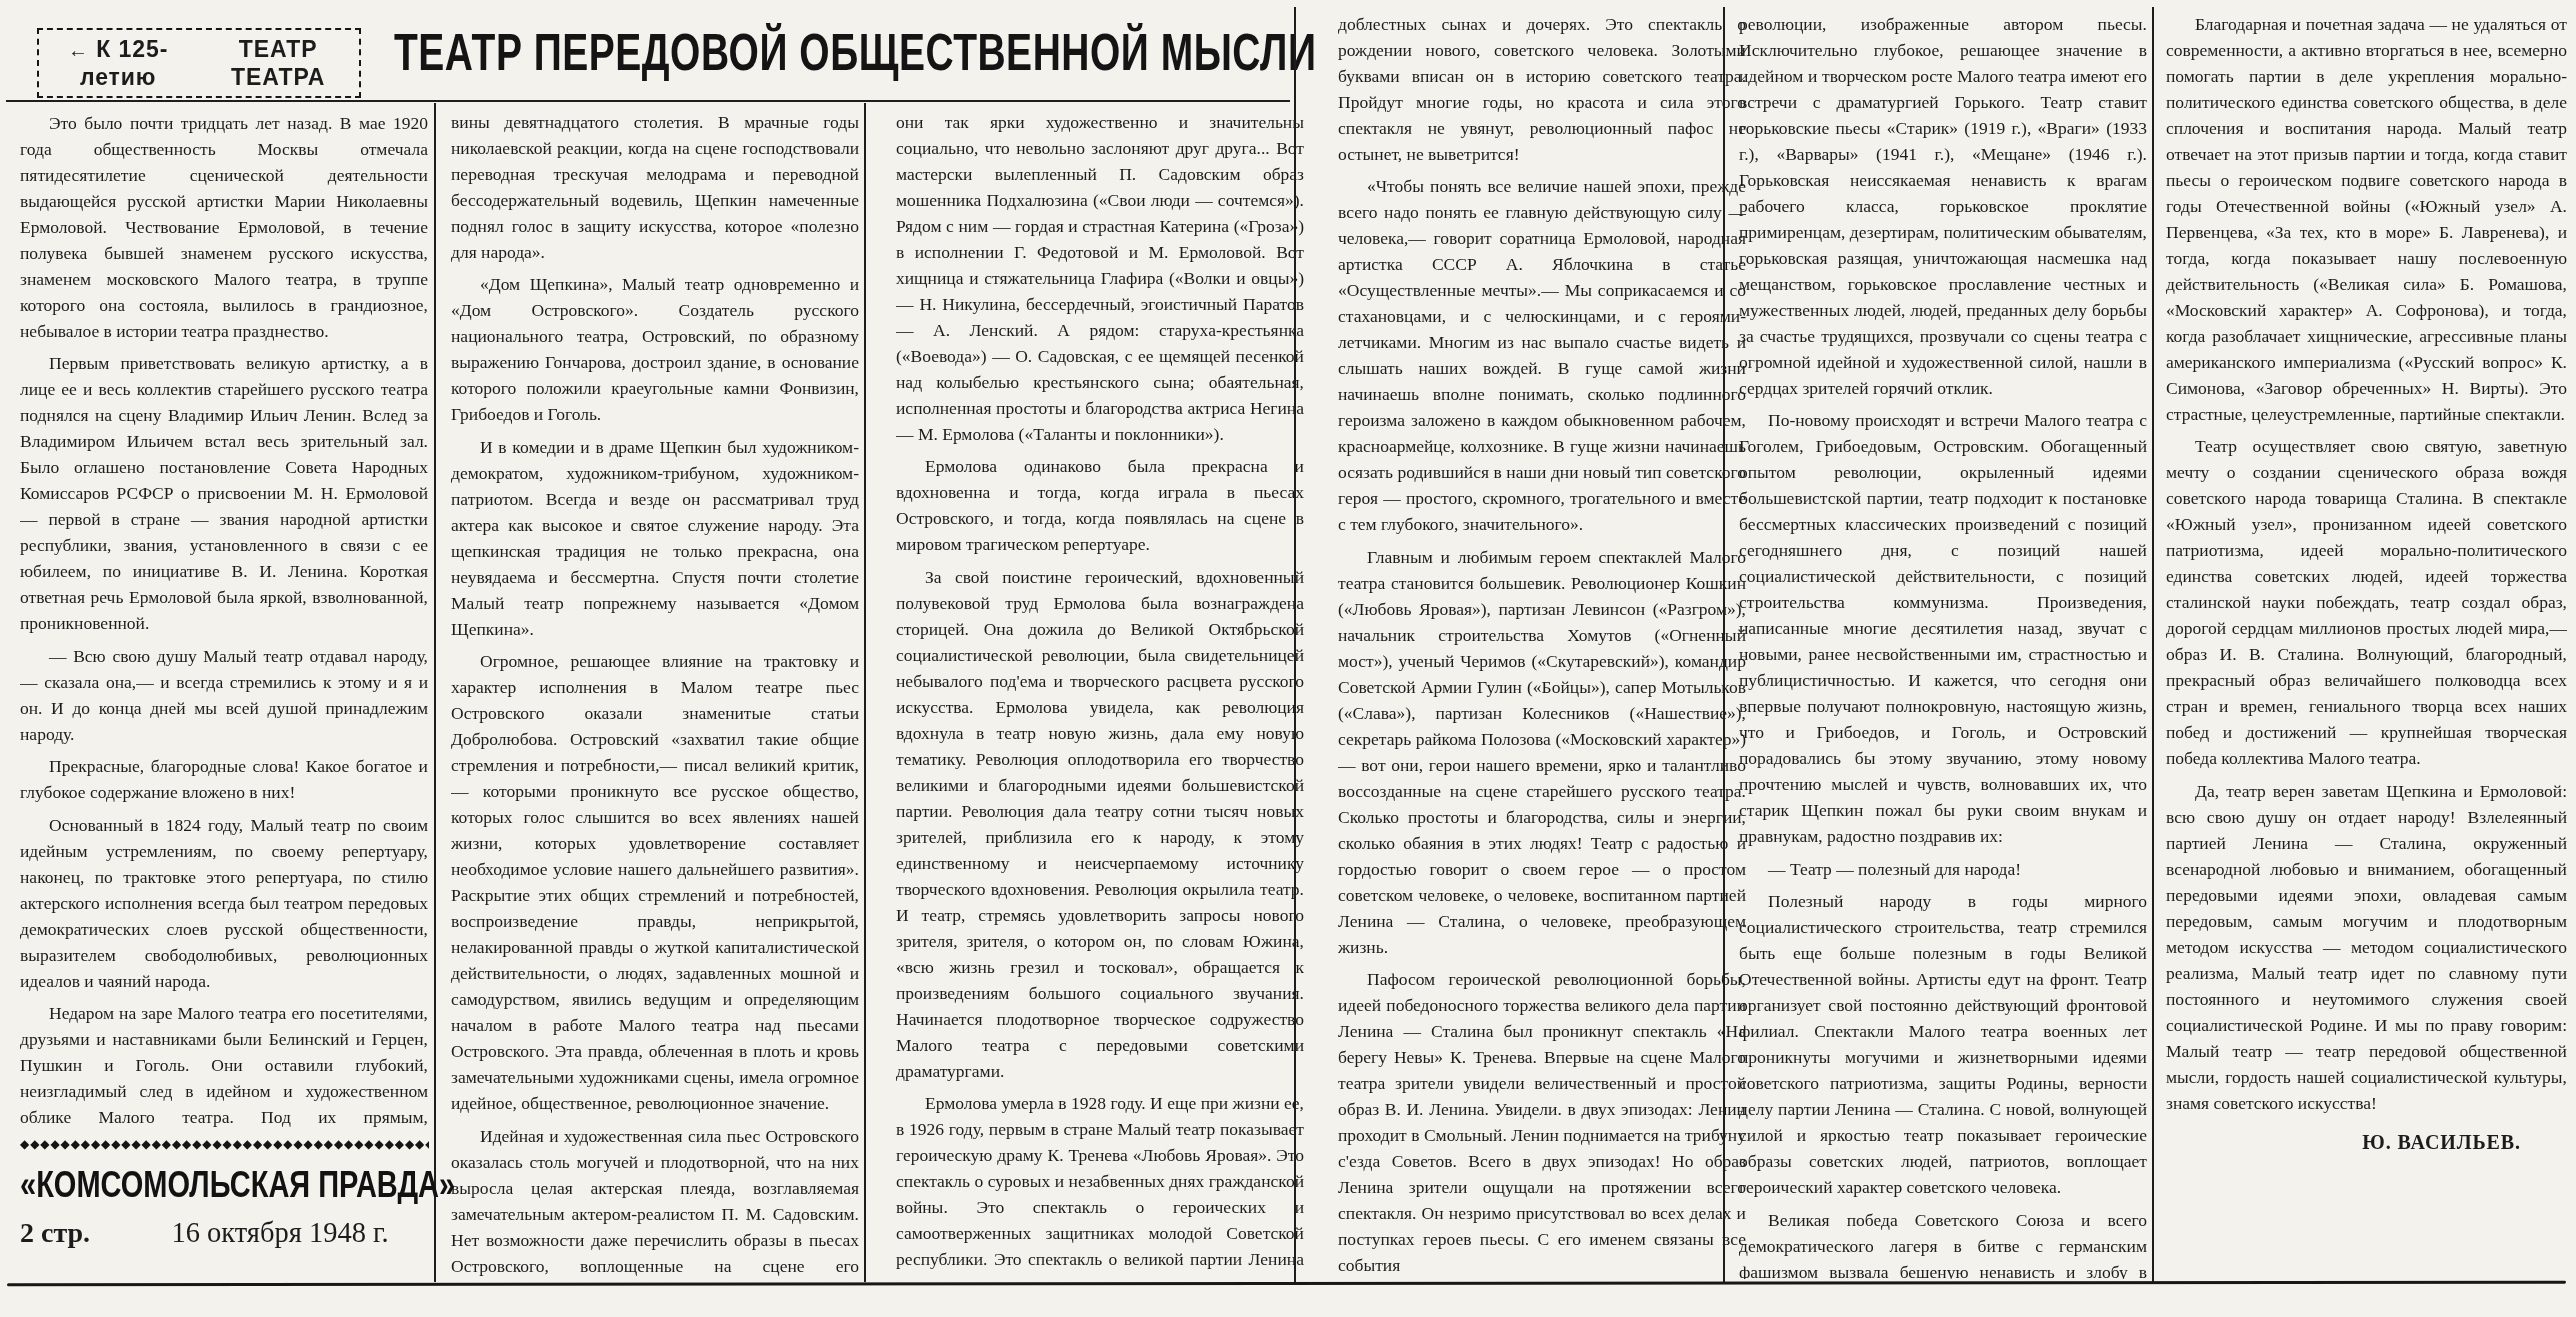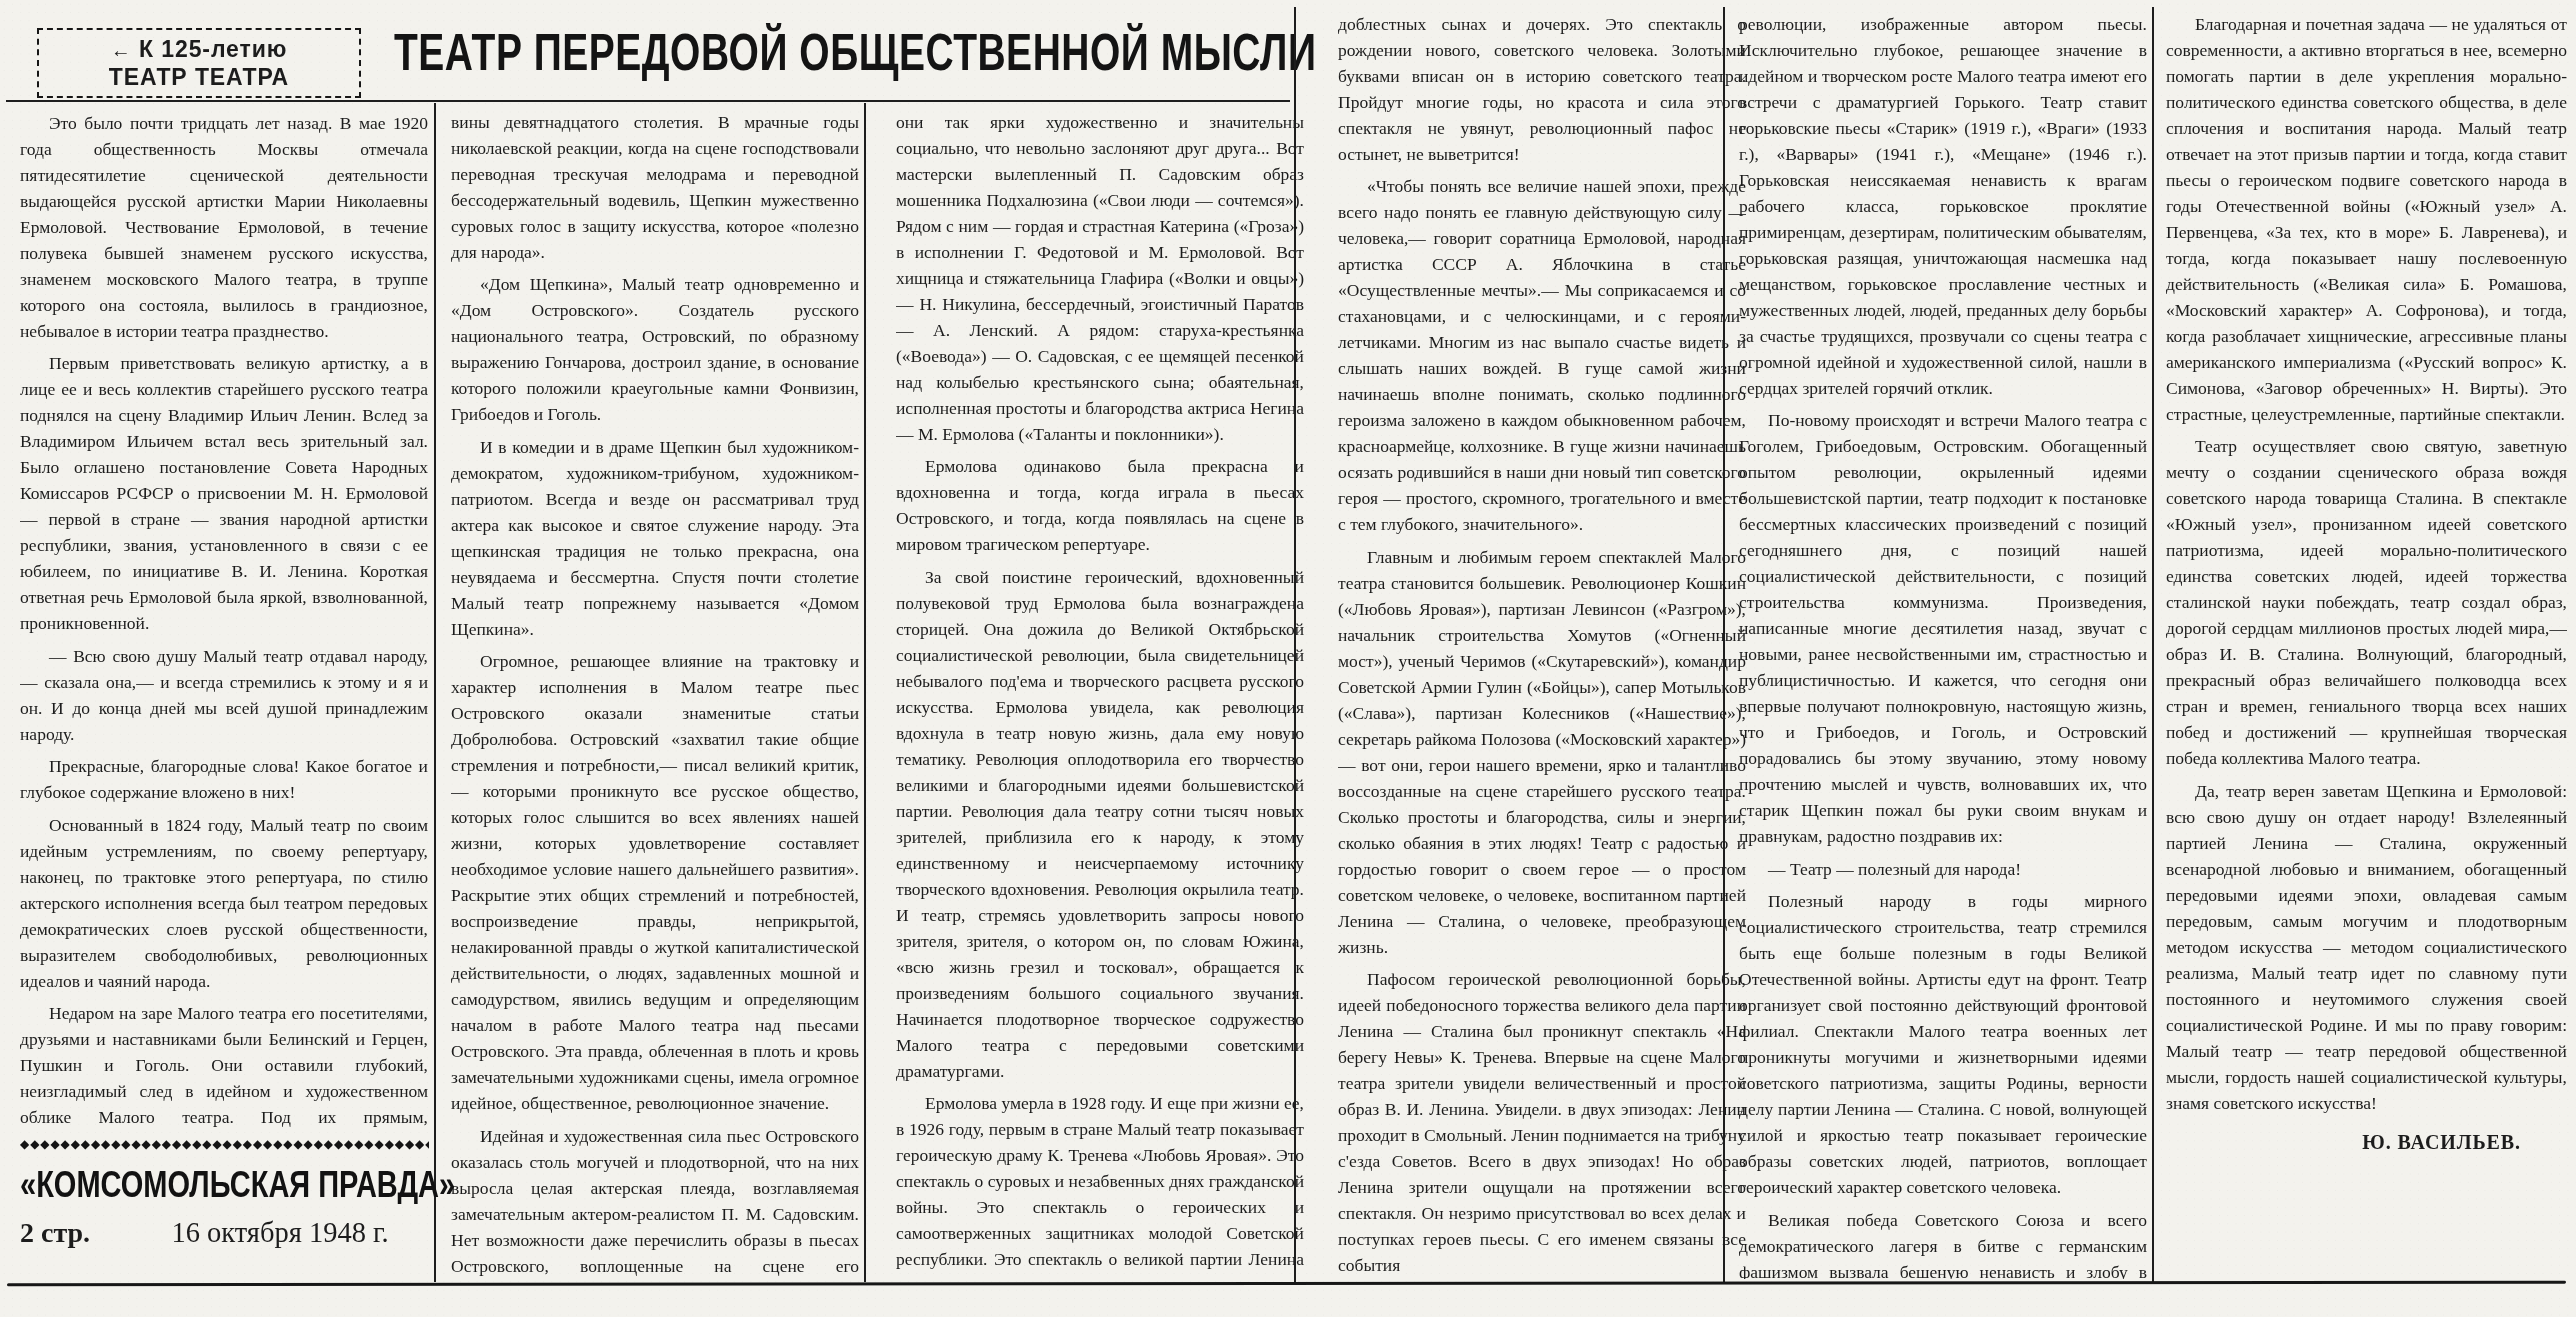--- a/index.html
+++ b/index.html
@@ -8,21 +8,21 @@
     background-color:#f3f2ed;
     background-image:radial-gradient(rgba(0,0,0,0.035) 0.9px, transparent 0.9px);
     background-size:8.3px 8.3px;
     font-family:"Liberation Serif","DejaVu Serif",serif;
     color:#1c1c1c; overflow:hidden;
   }
   
   .kicker-box {
     position:absolute; left:37px; top:28px; width:324px; height:70px;
     border:2.8px dashed #161616; box-sizing:border-box;
-    display:flex; flex-direction:column; justify-content:center; align-items:center;
+    display:flex; flex-direction:row; justify-content:center; align-items:center;
     font-family:"Liberation Sans","DejaVu Sans",sans-serif;
     font-weight:bold; font-size:23px; line-height:1.22; letter-spacing:0.9px;
     text-align:center;
   }
   .kicker-arrow { font-weight:normal; margin-right:7.4px; font-size:20px; }
   .main-title {
     position:absolute; left:394px; top:24px; margin:0;
     font-family:"Liberation Sans","DejaVu Sans",sans-serif;
     font-weight:bold; font-size:39px; letter-spacing:0.5px; white-space:nowrap;
     transform:scaleY(1.32); transform-origin:top left; color:#141414;
@@ -94,21 +94,21 @@
 
   <div class="col col-1">
       <p class="para">Это было почти тридцать лет назад. В мае 1920 года общественность Москвы отмечала пятидесятилетие сценической деятельности выдающейся русской артистки Марии Николаевны Ермоловой. Чествование Ермоловой, в течение полувека бывшей знаменем русского искусства, знаменем московского Малого театра, в труппе которого она состояла, вылилось в грандиозное, небывалое в истории театра празднество.</p>
       <p class="para">Первым приветствовать великую артистку, а в лице ее и весь коллектив старейшего русского театра поднялся на сцену Владимир Ильич Ленин. Вслед за Владимиром Ильичем встал весь зрительный зал. Было оглашено постановление Совета Народных Комиссаров РСФСР о присвоении М. Н. Ермоловой — первой в стране — звания народной артистки республики, звания, установленного в связи с ее юбилеем, по инициативе В. И. Ленина. Короткая ответная речь Ермоловой была яркой, взволнованной, проникновенной.</p>
       <p class="para">— Всю свою душу Малый театр отдавал народу,— сказала она,— и всегда стремились к этому и я и он. И до конца дней мы всей душой принадлежим народу.</p>
       <p class="para">Прекрасные, благородные слова! Какое богатое и глубокое содержание вложено в них!</p>
       <p class="para">Основанный в 1824 году, Малый театр по своим идейным устремлениям, по своему репертуару, наконец, по трактовке этого репертуара, по стилю актерского исполнения всегда был театром передовых демократических слоев русской общественности, выразителем свободолюбивых, революционных идеалов и чаяний народа.</p>
       <p class="para">Недаром на заре Малого театра его посетителями, друзьями и наставниками были Белинский и Герцен, Пушкин и Гоголь. Они оставили глубокий, неизгладимый след в идейном и художественном облике Малого театра. Под их прямым, непосредственным влиянием сложились идейные и художественные взгляды М. С. Щепкина, выдающегося артиста Малого театра первой поло-</p>
     </div>
   <div class="col col-2">
-      <p class="para cont">вины девятнадцатого столетия. В мрачные годы николаевской реакции, когда на сцене господствовали переводная трескучая мелодрама и переводной бессодержательный водевиль, Щепкин мужественно суровых голос в защиту искусства, которое «полезно для народа».</p>
+      <p class="para cont">вины девятнадцатого столетия. В мрачные годы николаевской реакции, когда на сцене господствовали переводная трескучая мелодрама и переводной бессодержательный водевиль, Щепкин намеченные поднял голос в защиту искусства, которое «полезно для народа».</p>
       <p class="para">«Дом Щепкина», Малый театр одновременно и «Дом Островского». Создатель русского национального театра, Островский, по образному выражению Гончарова, достроил здание, в основание которого положили краеугольные камни Фонвизин, Грибоедов и Гоголь.</p>
       <p class="para">И в комедии и в драме Щепкин был художником-демократом, художником-трибуном, художником-патриотом. Всегда и везде он рассматривал труд актера как высокое и святое служение народу. Эта щепкинская традиция не только прекрасна, она неувядаема и бессмертна. Спустя почти столетие Малый театр попрежнему называется «Домом Щепкина».</p>
       <p class="para">Огромное, решающее влияние на трактовку и характер исполнения в Малом театре пьес Островского оказали знаменитые статьи Добролюбова. Островский «захватил такие общие стремления и потребности,— писал великий критик,— которыми проникнуто все русское общество, которых голос слышится во всех явлениях нашей жизни, которых удовлетворение составляет необходимое условие нашего дальнейшего развития». Раскрытие этих общих стремлений и потребностей, воспроизведение правды, неприкрытой, нелакированной правды о жуткой капиталистической действительности, о людях, задавленных мошной и самодурством, явились ведущим и определяющим началом в работе Малого театра над пьесами Островского. Эта правда, облеченная в плоть и кровь замечательными художниками сцены, имела огромное идейное, общественное, революционное значение.</p>
       <p class="para">Идейная и художественная сила пьес Островского оказалась столь могучей и плодотворной, что на них выросла целая актерская плеяда, возглавляемая замечательным актером-реалистом П. М. Садовским. Нет возможности даже перечислить образы в пьесах Островского, воплощенные на сцене его современниками. Их так много, и все</p>
     </div>
   <div class="col col-3">
       <p class="para cont">они так ярки художественно и значительны социально, что невольно заслоняют друг друга... Вот мастерски вылепленный П. Садовским образ мошенника Подхалюзина («Свои люди — сочтемся»). Рядом с ним — гордая и страстная Катерина («Гроза») в исполнении Г. Федотовой и М. Ермоловой. Вот хищница и стяжательница Глафира («Волки и овцы») — Н. Никулина, бессердечный, эгоистичный Паратов — А. Ленский. А рядом: старуха-крестьянка («Воевода») — О. Садовская, с ее щемящей песенкой над колыбелью крестьянского сына; обаятельная, исполненная простоты и благородства актриса Негина — М. Ермолова («Таланты и поклонники»).</p>
       <p class="para">Ермолова одинаково была прекрасна и вдохновенна и тогда, когда играла в пьесах Островского, и тогда, когда появлялась на сцене в мировом трагическом репертуаре.</p>
       <p class="para">За свой поистине героический, вдохновенный полувековой труд Ермолова была вознаграждена сторицей. Она дожила до Великой Октябрьской социалистической революции, была свидетельницей небывалого под'ема и творческого расцвета русского искусства. Ермолова увидела, как революция вдохнула в театр новую жизнь, дала ему новую тематику. Революция оплодотворила его творчество великими и благородными идеями большевистской партии. Революция дала театру сотни тысяч новых зрителей, приблизила его к народу, к этому единственному и неисчерпаемому источнику творческого вдохновения. Революция окрылила театр. И театр, стремясь удовлетворить запросы нового зрителя, зрителя, о котором он, по словам Южина, «всю жизнь грезил и тосковал», обращается к произведениям большого социального звучания. Начинается плодотворное творческое содружество Малого театра с передовыми советскими драматургами.</p>
       <p class="para">Ермолова умерла в 1928 году. И еще при жизни ее, в 1926 году, первым в стране Малый театр показывает героическую драму К. Тренева «Любовь Яровая». Это спектакль о суровых и незабвенных днях гражданской войны. Это спектакль о героических и самоотверженных защитниках молодой Советской республики. Это спектакль о великой партии Ленина—Сталина, о ее</p>

